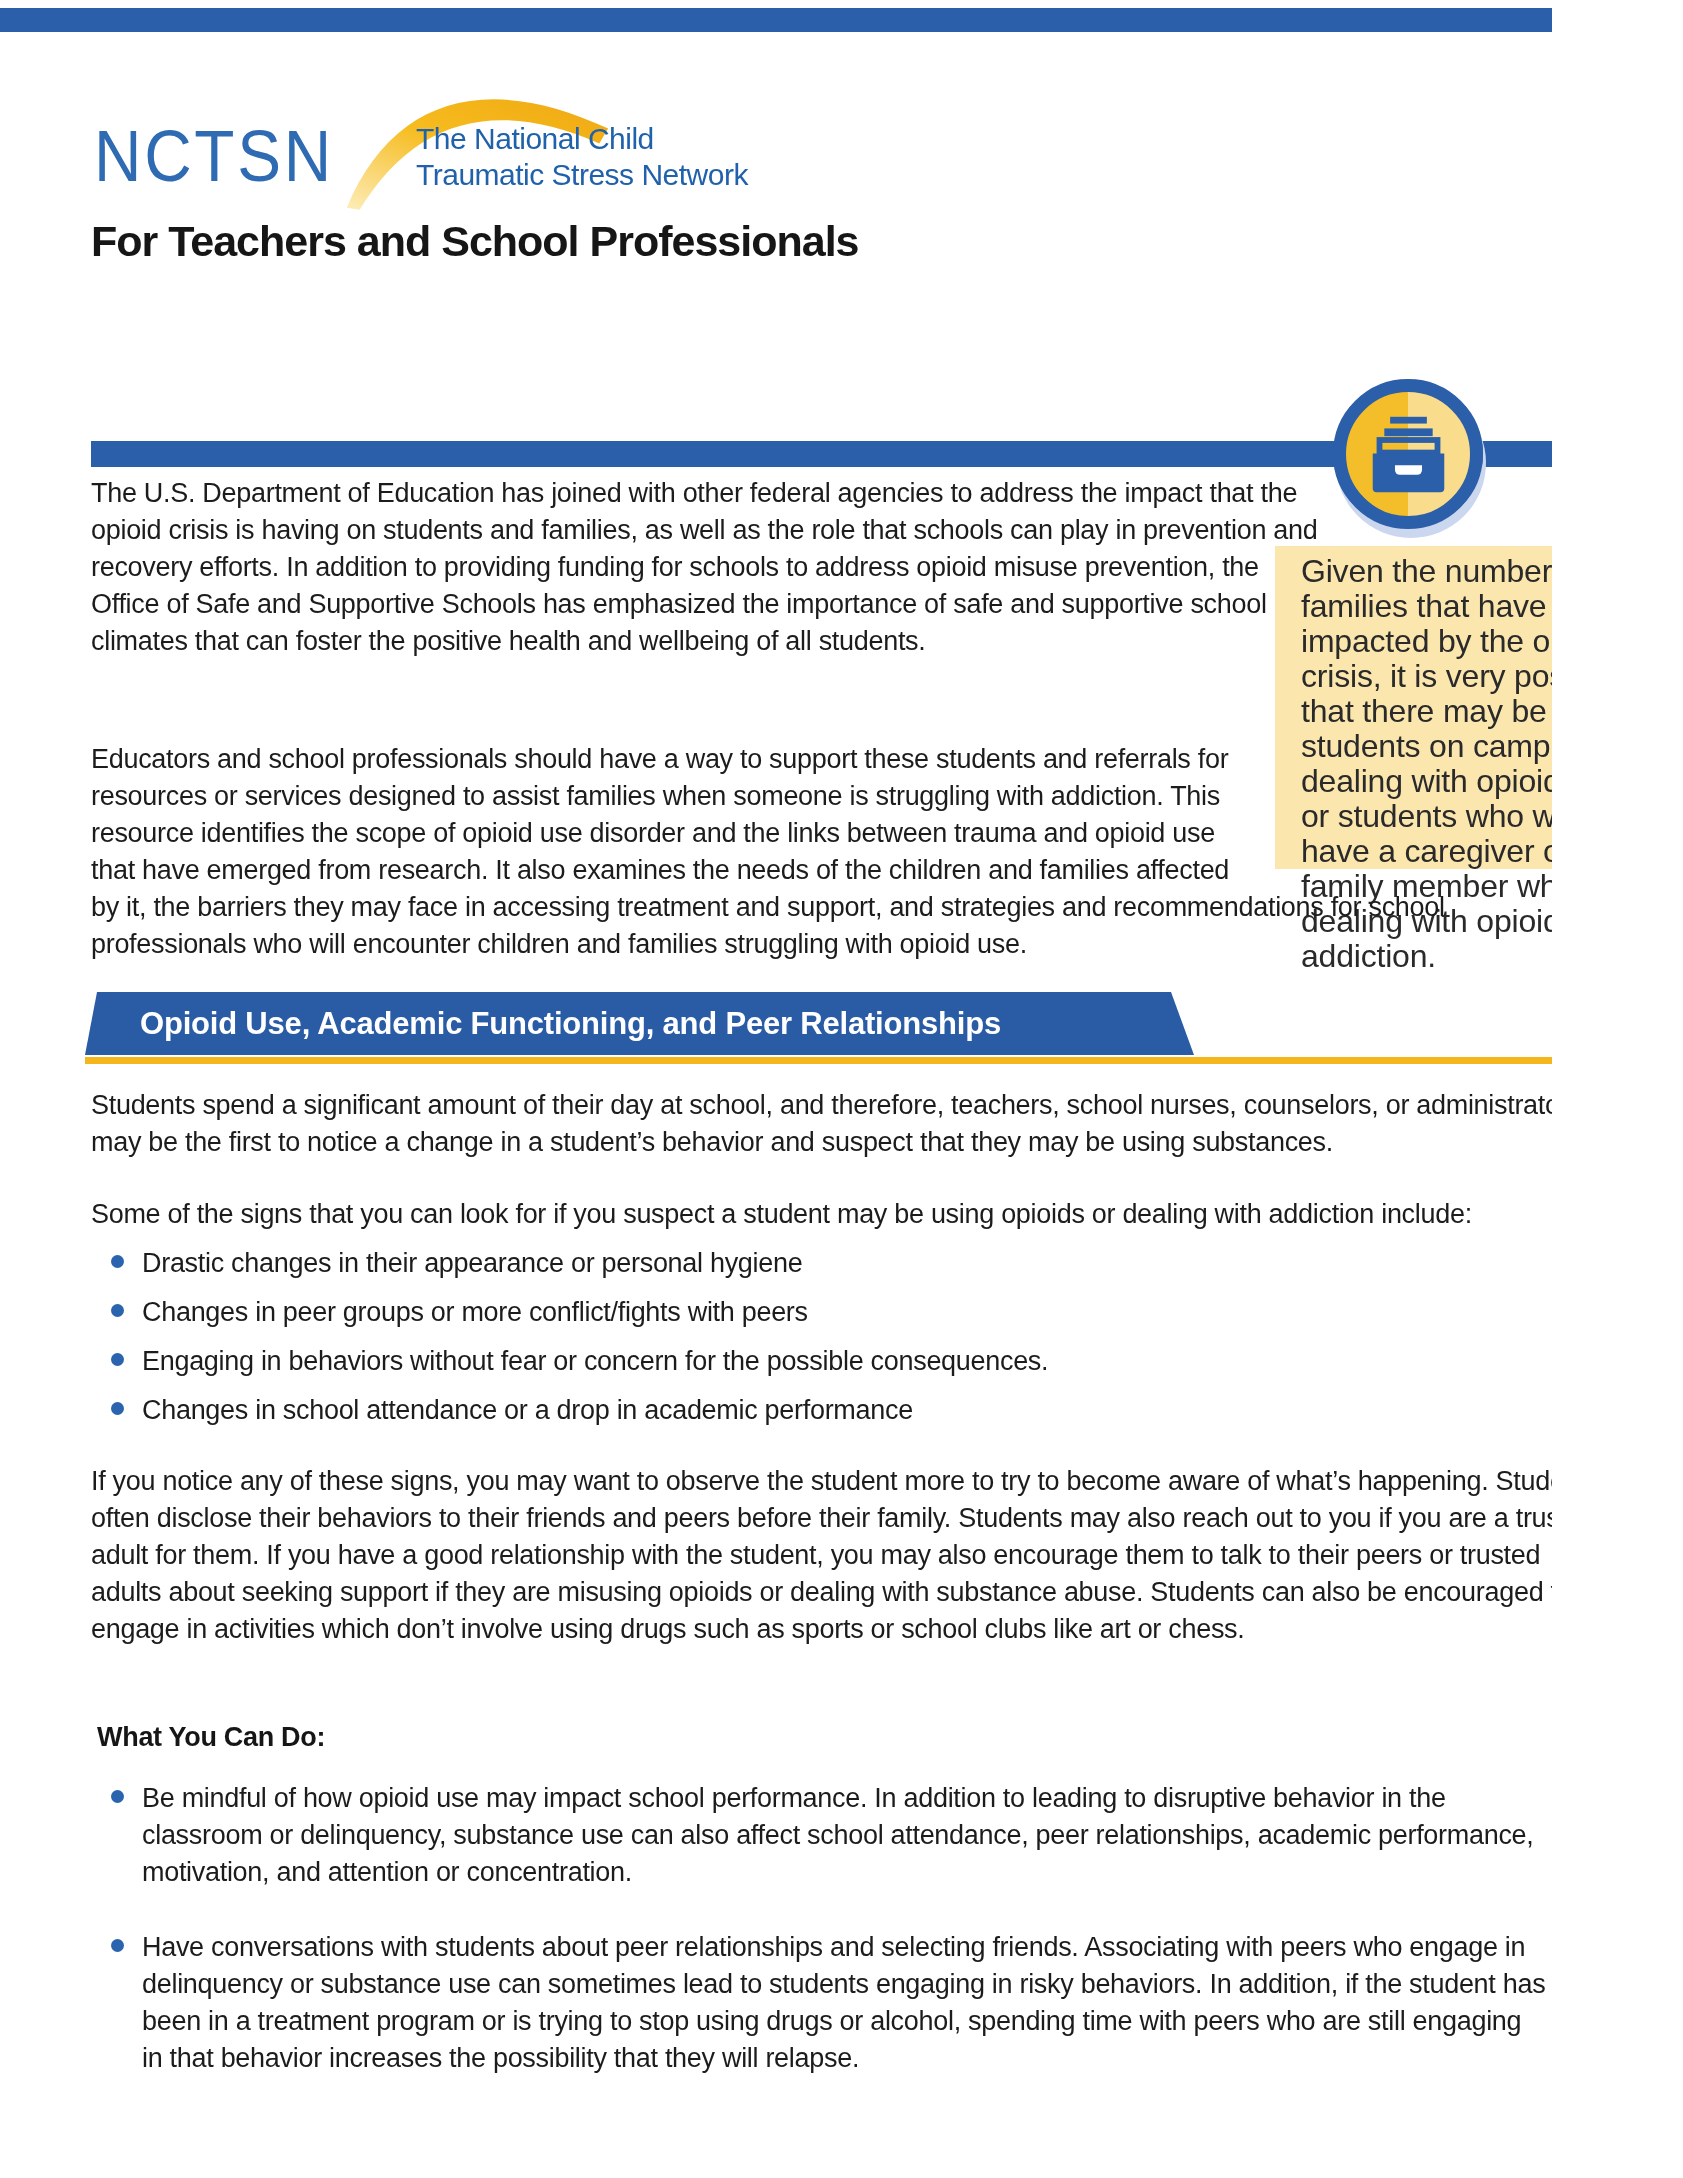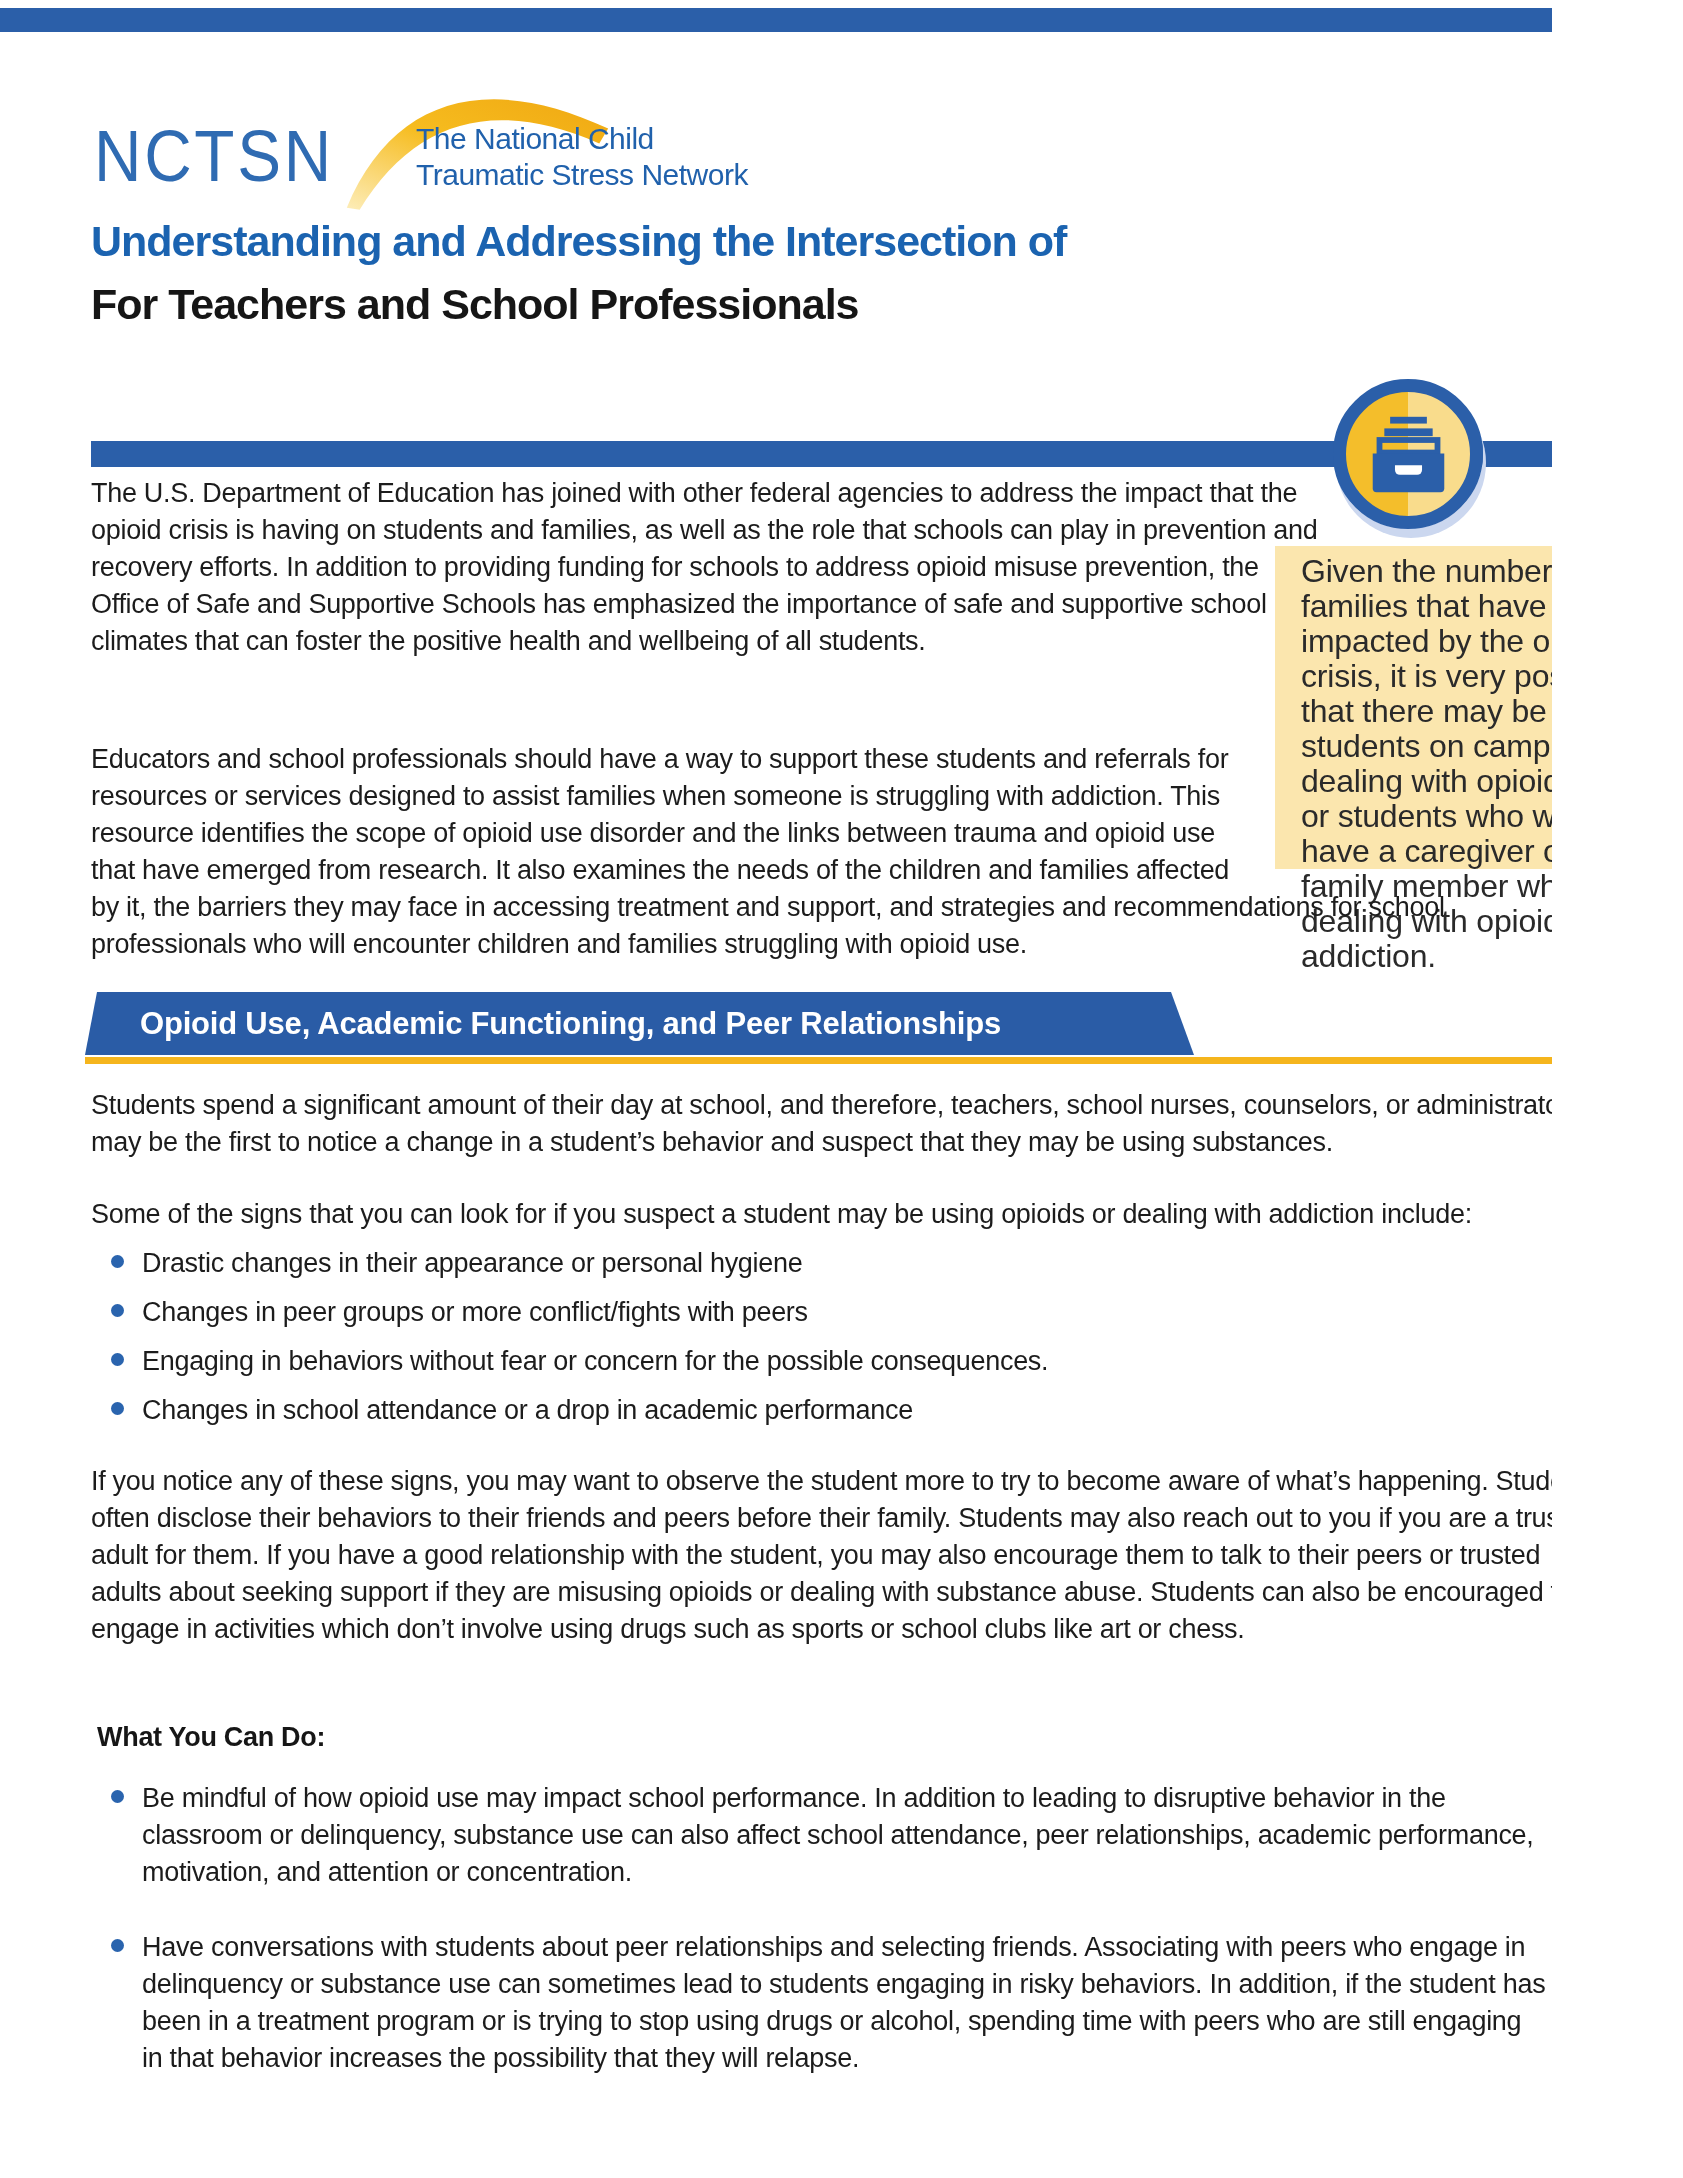--- a/index.html
+++ b/index.html
@@ -105,21 +105,20 @@
       </linearGradient>
     </defs>
     <path d="M20,148 C66,38 160,10 284,68 L275,83 C168,36 88,60 33,150 Z" fill="url(#goldgrad)"></path>
   </svg>
   <div class="logo-org">
     <div>The National Child</div>
     <div>Traumatic Stress Network</div>
   </div>
 
   <div class="title">
-    <div class="blue">Understanding and Addressing the Intersection of</div>
     <div class="black">For Teachers and School Professionals</div>
   </div>
 
   <div class="divider-bar"></div>
   <div class="badge">
     <svg width="87" height="87" viewBox="0 0 90 90">
       <g fill="#2B5FA9">
         <rect x="26" y="6" width="38" height="7"></rect>
         <rect x="20" y="18" width="50" height="8"></rect>
         <rect x="15" y="30" width="60" height="13" fill="none" stroke="#2B5FA9" stroke-width="6"></rect>

